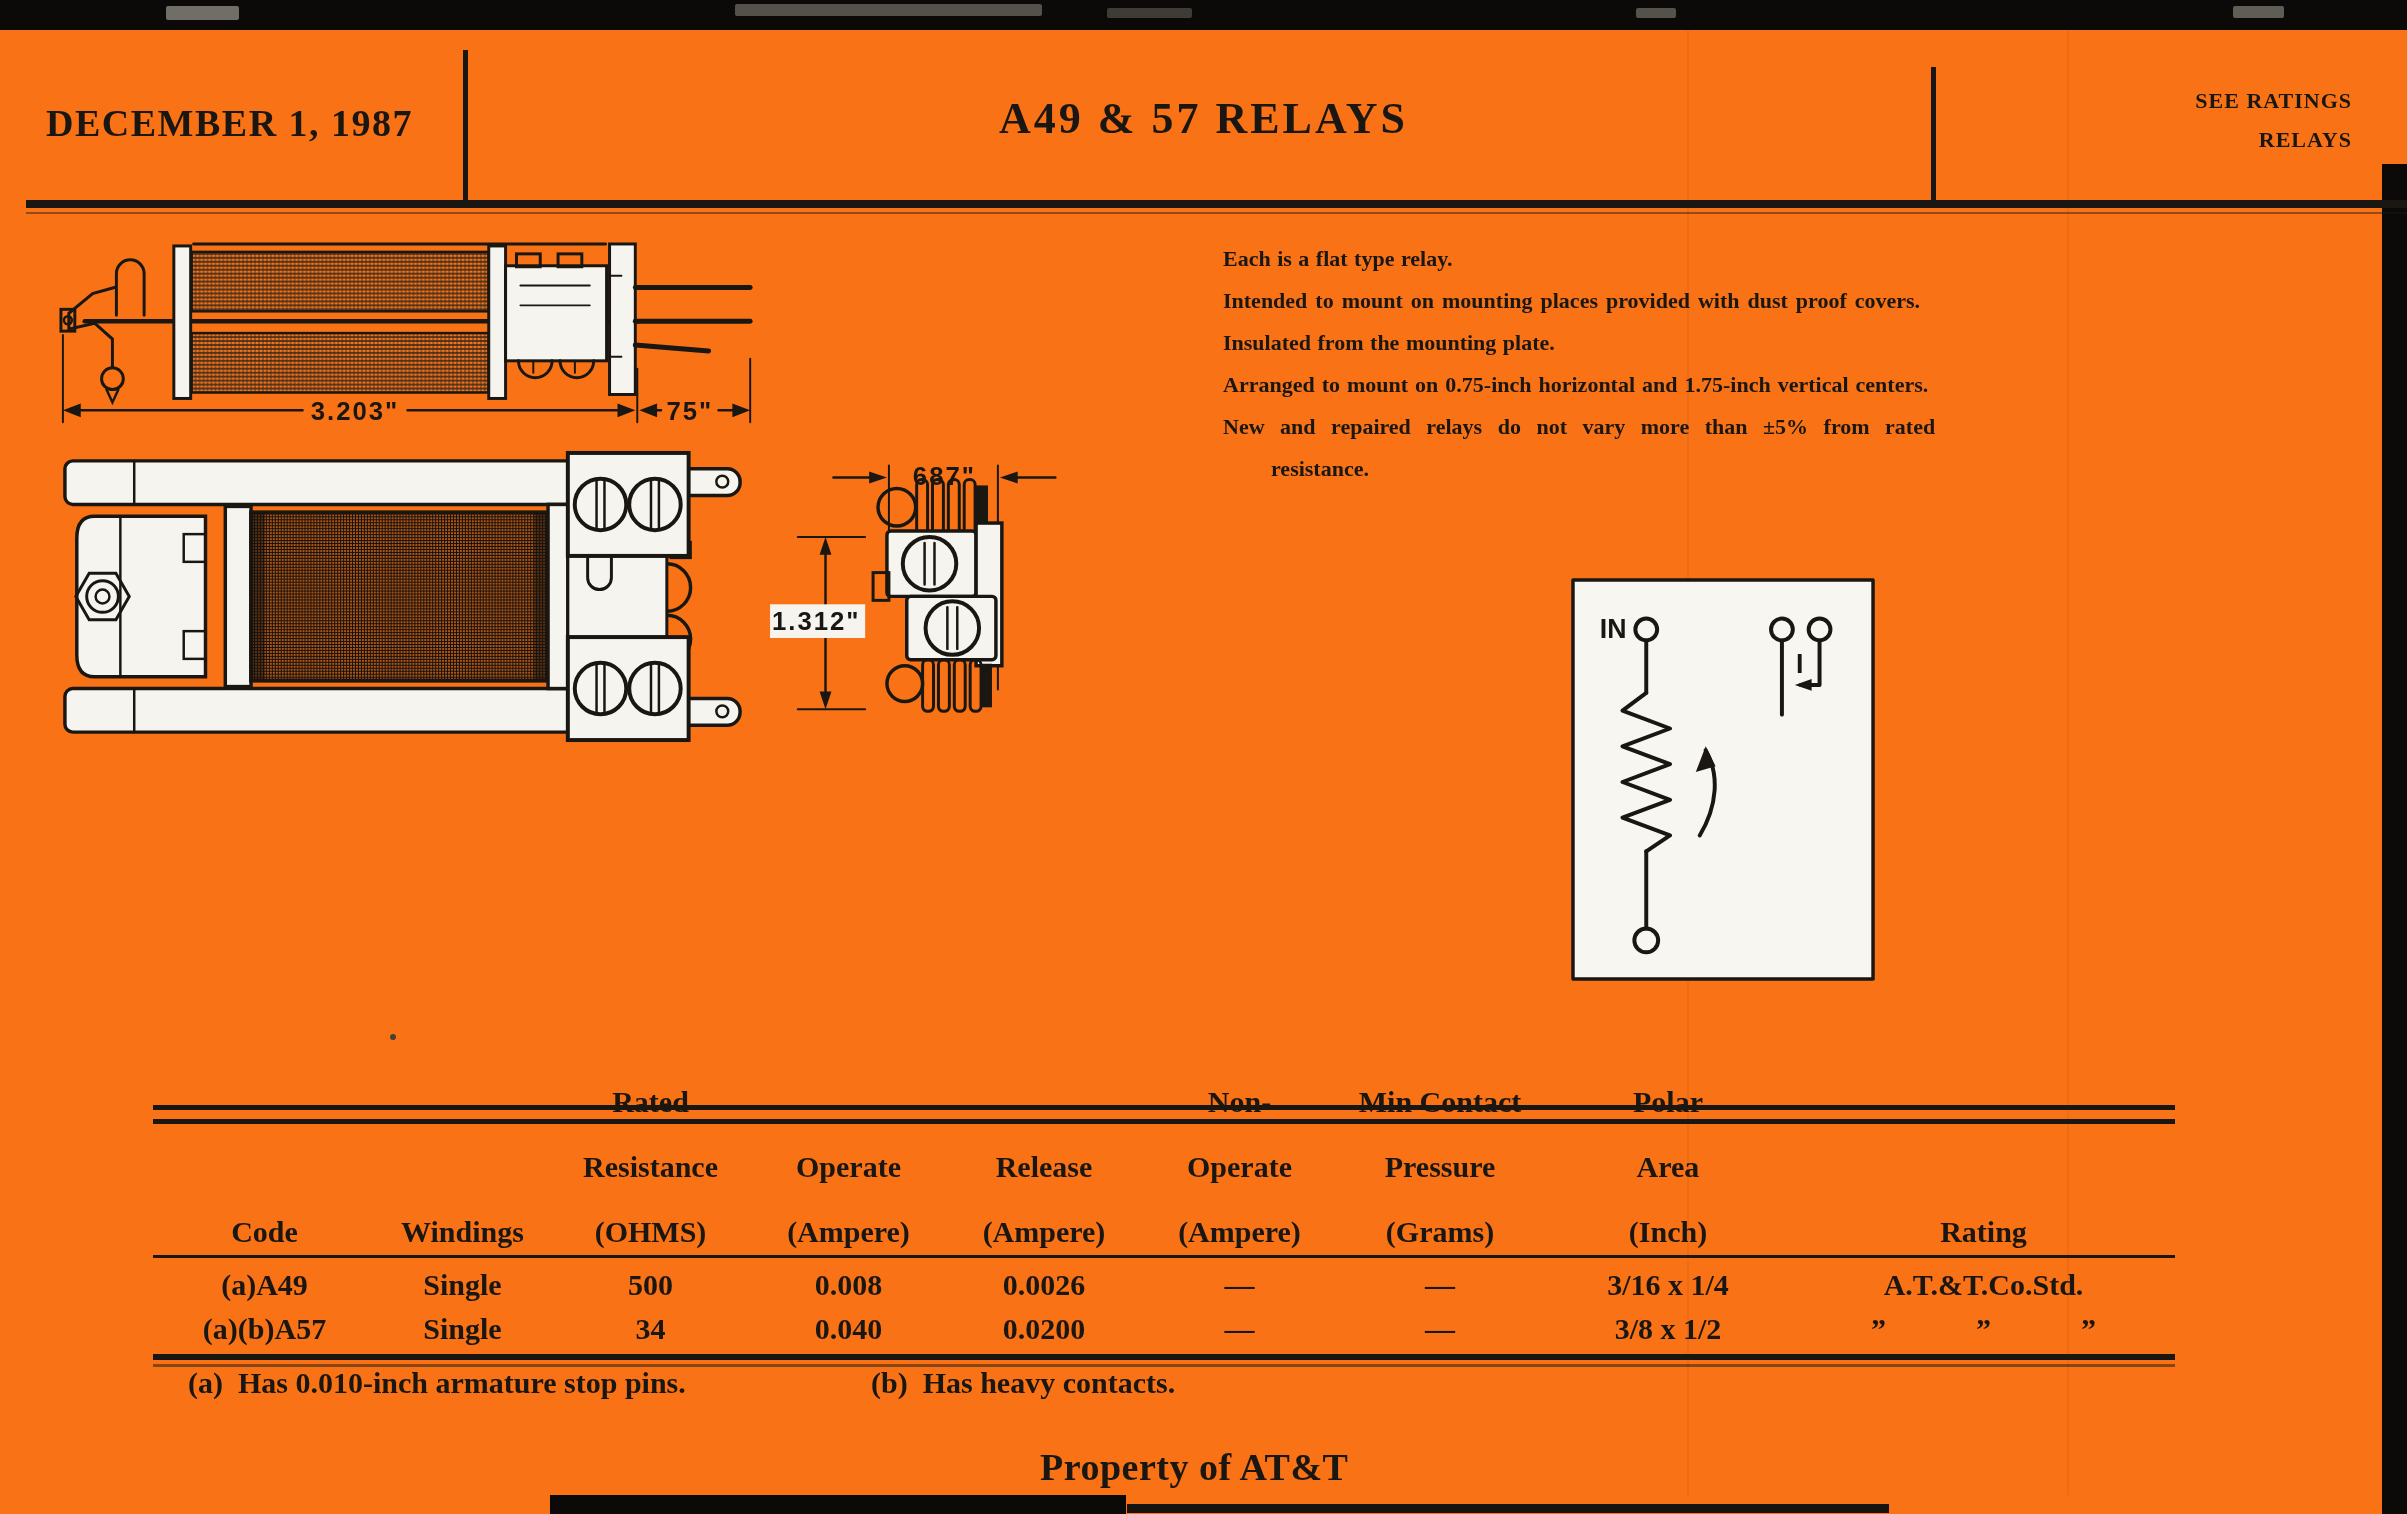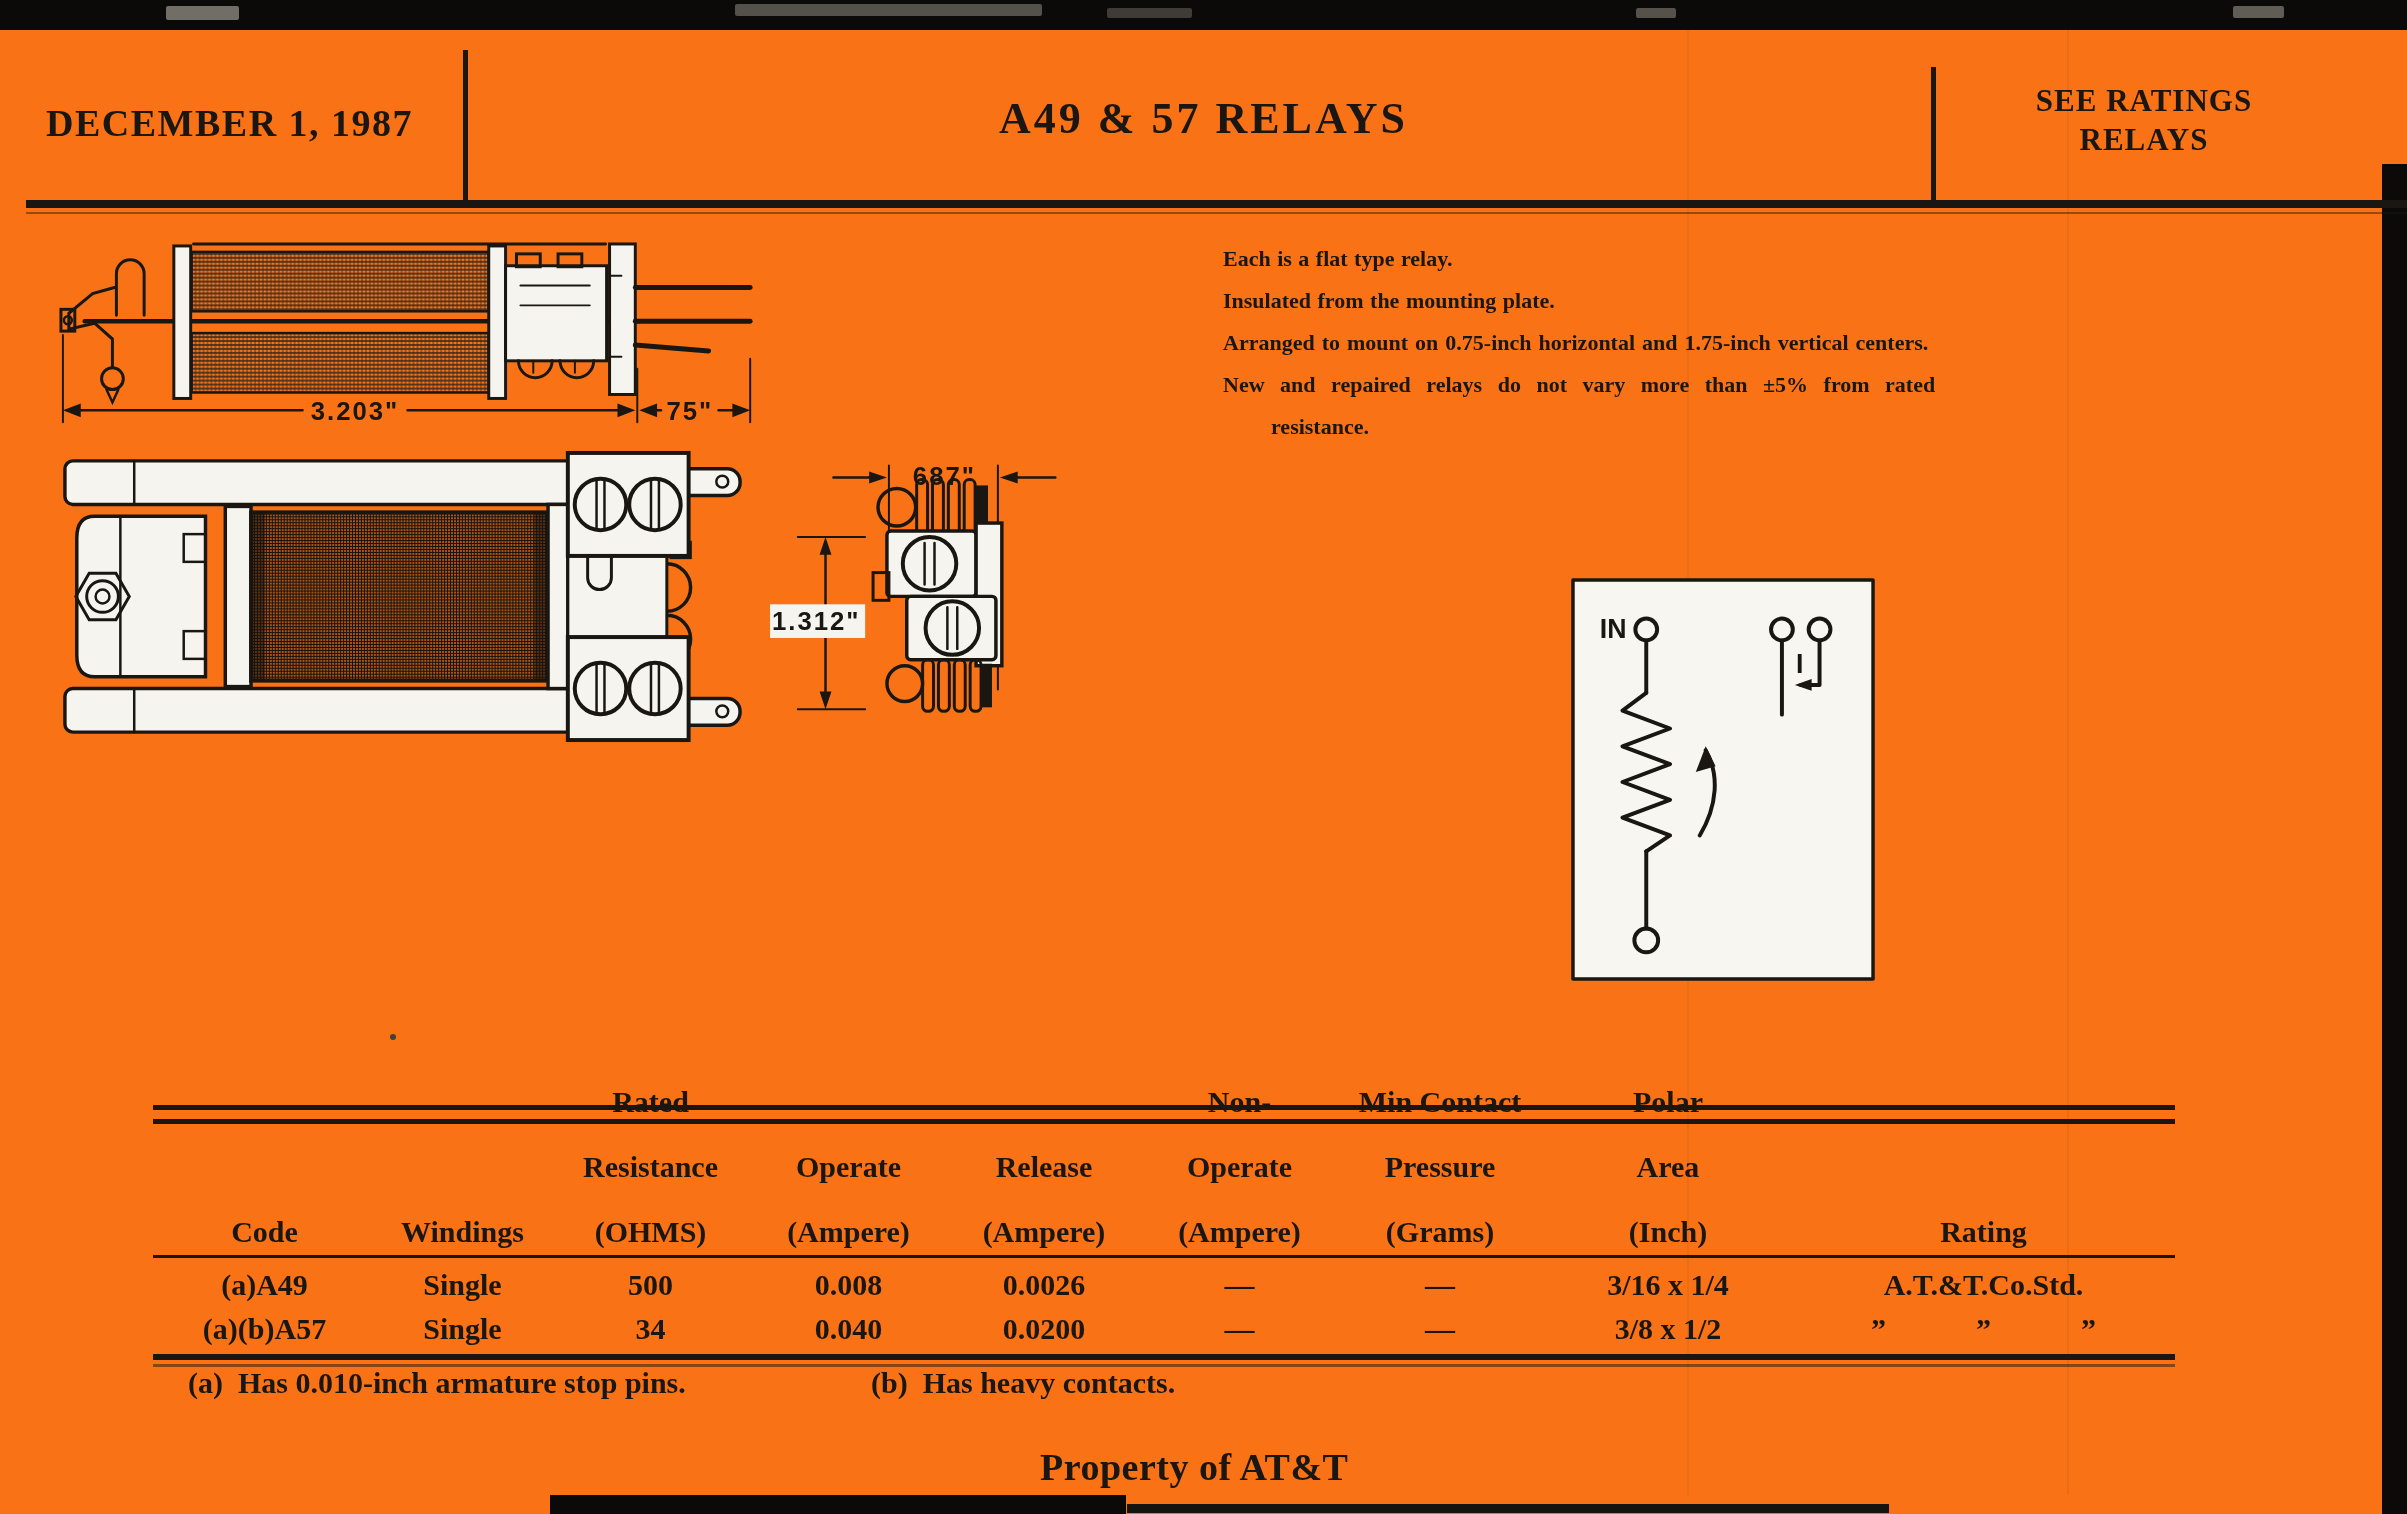--- a/index.html
+++ b/index.html
@@ -12,21 +12,21 @@
   .rightbar{left:2382px;top:164px;width:26px;height:1350px;background:#0b0a08;}
   .botbar{left:550px;top:1495px;width:576px;height:20px;background:#0b0a08;}
   .botline{left:1127px;top:1504px;width:762px;height:9px;background:#16140f;}
   .crease{top:30px;width:2px;height:1465px;background:rgba(0,0,0,0.05);}
   .speck{left:390px;top:1034px;width:6px;height:6px;border-radius:50%;background:#44403a;}
   
   .date{left:46px;top:101px;font-size:38px;font-weight:700;letter-spacing:1.5px;white-space:nowrap;}
   .vline1{left:463px;top:50px;width:5px;height:151px;background:#1a1713;}
   .title{left:758px;top:93px;width:891px;text-align:center;font-size:44px;font-weight:700;letter-spacing:3px;white-space:nowrap;}
   .vline2{left:1931px;top:67px;width:5px;height:134px;background:#1a1713;}
-  .ratings{left:1936px;top:81px;width:416px;text-align:center;font-size:31px;font-weight:700;line-height:39px;letter-spacing:1px;}
+  .ratings{left:1936px;top:81px;width:416px;text-align:right;font-size:22px;font-weight:700;line-height:39px;letter-spacing:1px;}
   .hrule{left:26px;top:200px;width:2382px;height:8px;background:#1a1713;}
   .hruleecho{left:26px;top:212px;width:2382px;height:2px;background:rgba(26,23,19,0.45);}
   
   .desc{left:1223px;top:238px;width:1079px;font-size:22px;font-weight:700;line-height:42px;}
   .dl{word-spacing:1px;white-space:nowrap;}
   .dl.j2{word-spacing:2.5px;}
   .dl.j4{word-spacing:1.5px;}
   .dl.wide{word-spacing:10px;}
   .dl.indent{padding-left:48px;}
   
@@ -76,20 +76,21 @@
   <div class="abs vline2"></div>
   <div class="abs ratings">
     <div>SEE RATINGS</div>
     <div>RELAYS</div>
   </div>
   <div class="abs hrule"></div>
   <div class="abs hruleecho"></div>
 
   <div class="abs desc">
     <div class="dl">Each is a flat type relay.</div>
+    <div class="dl j2">Intended to mount on mounting places provided with dust proof covers.</div>
     <div class="dl">Insulated from the mounting plate.</div>
     <div class="dl j4">Arranged to mount on 0.75-inch horizontal and 1.75-inch vertical centers.</div>
     <div class="dl wide">New and repaired relays do not vary more than ±5% from rated</div>
     <div class="dl indent">resistance.</div>
   </div>
 
   <svg style="left:55px;top:228px;" width="713" height="230" viewBox="0 0 720 232">
     <defs>
       <pattern id="p1" width="8" height="8" patternUnits="userSpaceOnUse">
         <path d="M0,2 H8 M0,6 H8" stroke="#2a261f" stroke-width="1.4" fill="none"></path>

